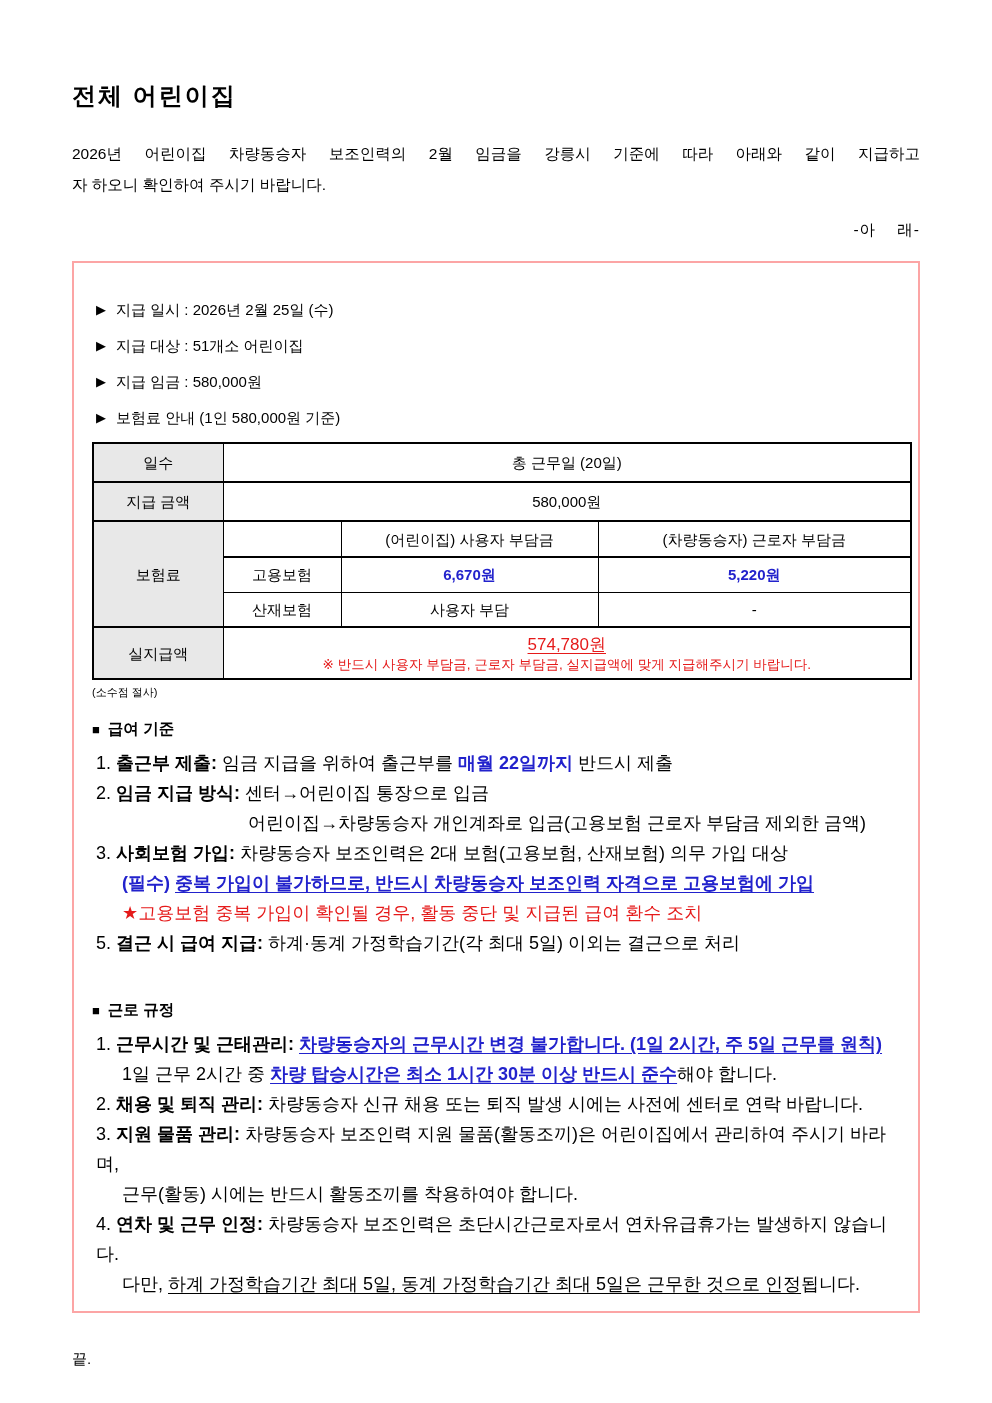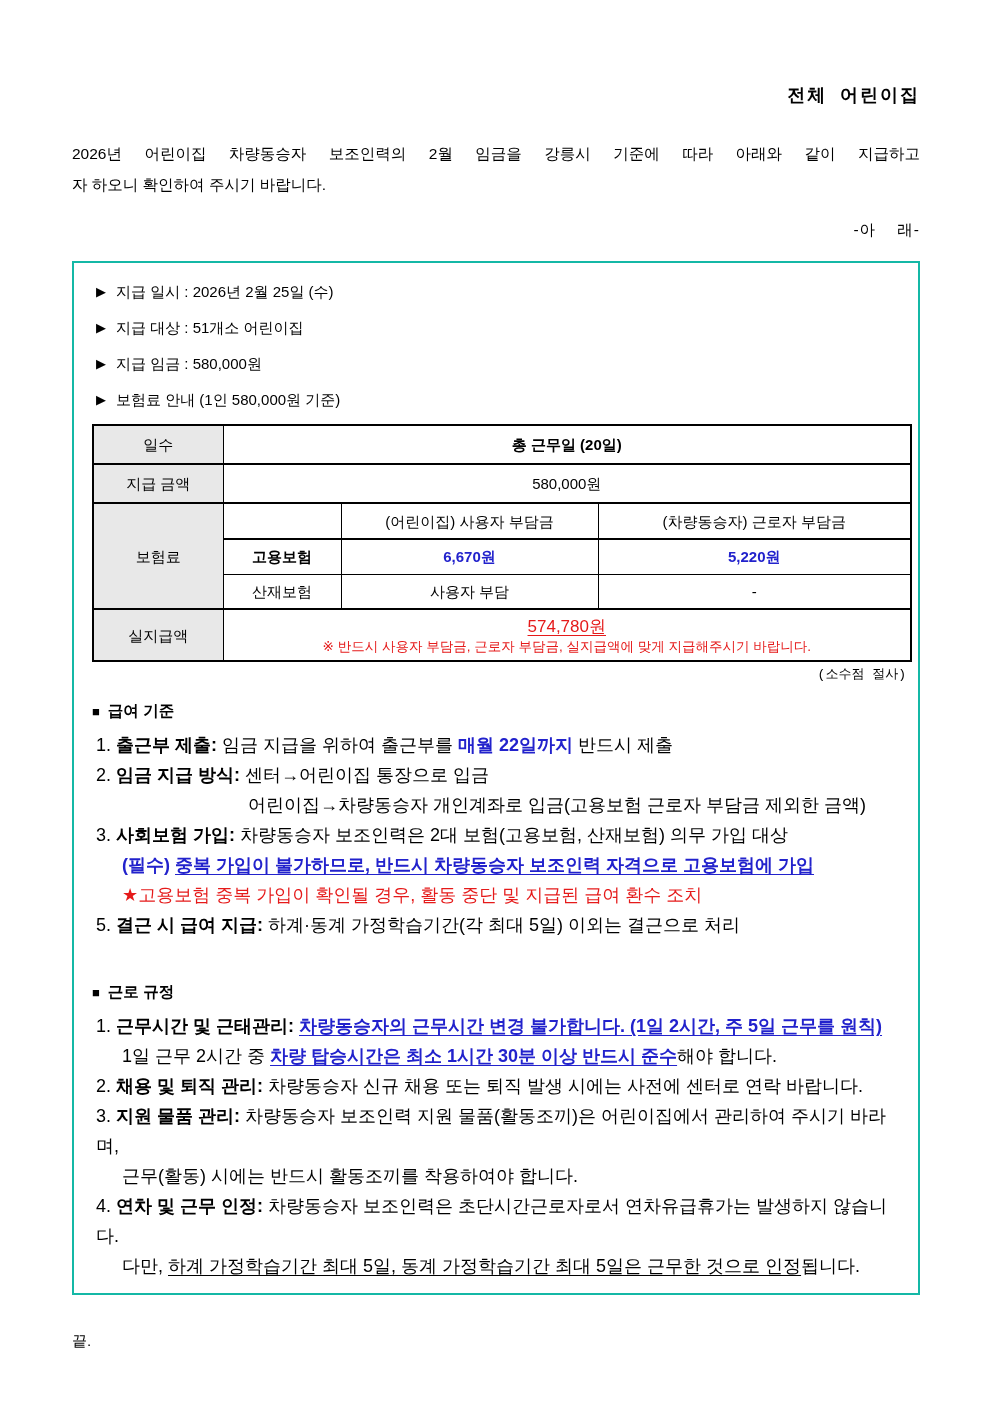--- a/index.html
+++ b/index.html
@@ -9,30 +9,30 @@
   }
   *{box-sizing:border-box;}
   html,body{margin:0;padding:0;background:#ffffff;}
   body{
     width:992px;height:1403px;overflow:hidden;
     font-family:"Liberation Sans","DejaVu Sans",sans-serif;
     color:#000;
   }
   .page{width:992px;height:1403px;padding:80px 72px 0;}
   .title{
-    margin:0 0 26px;text-align:right;
-    font-size:18px;font-weight:bold;letter-spacing:2px;line-height:32px;font-family:Liberation Mono, monospace;
+    margin:0 0 26px;text-align:left;
+    font-size:24px;font-weight:bold;letter-spacing:2px;line-height:32px;
   }
   .intro{margin:0;font-size:15.5px;line-height:31px;}
   .intro .j1{display:block;text-align:justify;text-align-last:justify;}
   .below{
     text-align:right;font-size:15.5px;margin:20px 0 20px;
     white-space:pre;letter-spacing:1px;
   }
-  .box{border:2px solid #14b8a6;padding:9px 10px 12px 18px;}
+  .box{border:2px solid #fca5a5;padding:27px 10px 12px 18px;}
 
   
   .bullets{list-style:none;margin:2px 0 4px;padding:0 0 0 4px;}
   .bullets li{font-size:15px;line-height:35px;white-space:pre-wrap;}
   .bm{display:inline-block;margin-right:10px;font-size:13px;transform:translateY(-1px);}
 
   
   table.pay{
     border-collapse:collapse;table-layout:fixed;
     width:818px;margin:6px 0 0 0;border:2px solid #000;
@@ -42,29 +42,29 @@
     font-size:15px;padding:0 4px;line-height:19px;
   }
   .pay td.bt2{border-top-width:2px;}
   .pay td.gray{background:var(--header-gray);}
   .pay tr.r-days td{height:39px;}
   .pay tr.r-amount td{height:39px;}
   .pay tr.r-inshead td{height:36px;}
   .pay tr.r-emp td{height:35px;}
   .pay tr.r-acc td{height:35px;}
   .pay tr.r-net td{height:52px;}
-  .pay .bold{font-weight:bold;margin-left:16px;}
+  .pay .bold{font-weight:normal;margin-left:16px;}
   .pay .bluev{color:var(--accent-blue);font-weight:bold;}
   .netv{
     font-size:17px;color:var(--accent-red);line-height:23px;
     text-decoration:underline;text-underline-offset:3px;padding:1px 6px 0;
     display:inline-block;
   }
   .netnote{font-size:13.5px;color:var(--accent-red);line-height:17px;padding-bottom:2px;}
-  .footnote{text-align:right;font-size:13px;margin:4px 2px 0 0;line-height:17px;font-family:Liberation Mono, monospace;}
+  .footnote{font-size:11px;margin:4px 2px 0 0;line-height:17px;}
 
   
   .sec-h{font-size:15.5px;font-weight:bold;margin:16px 0 6px;line-height:24px;}
   .sec-h.gap-top{margin-top:40px;}
   .sq{font-size:13px;margin-right:8px;}
   .items{padding-left:4px;}
   .item{font-size:18px;line-height:30px;white-space:pre-wrap;}
   .num{display:inline-block;min-width:20px;}
   .b{font-weight:bold;}
   .blue{color:var(--accent-blue);font-weight:bold;}

